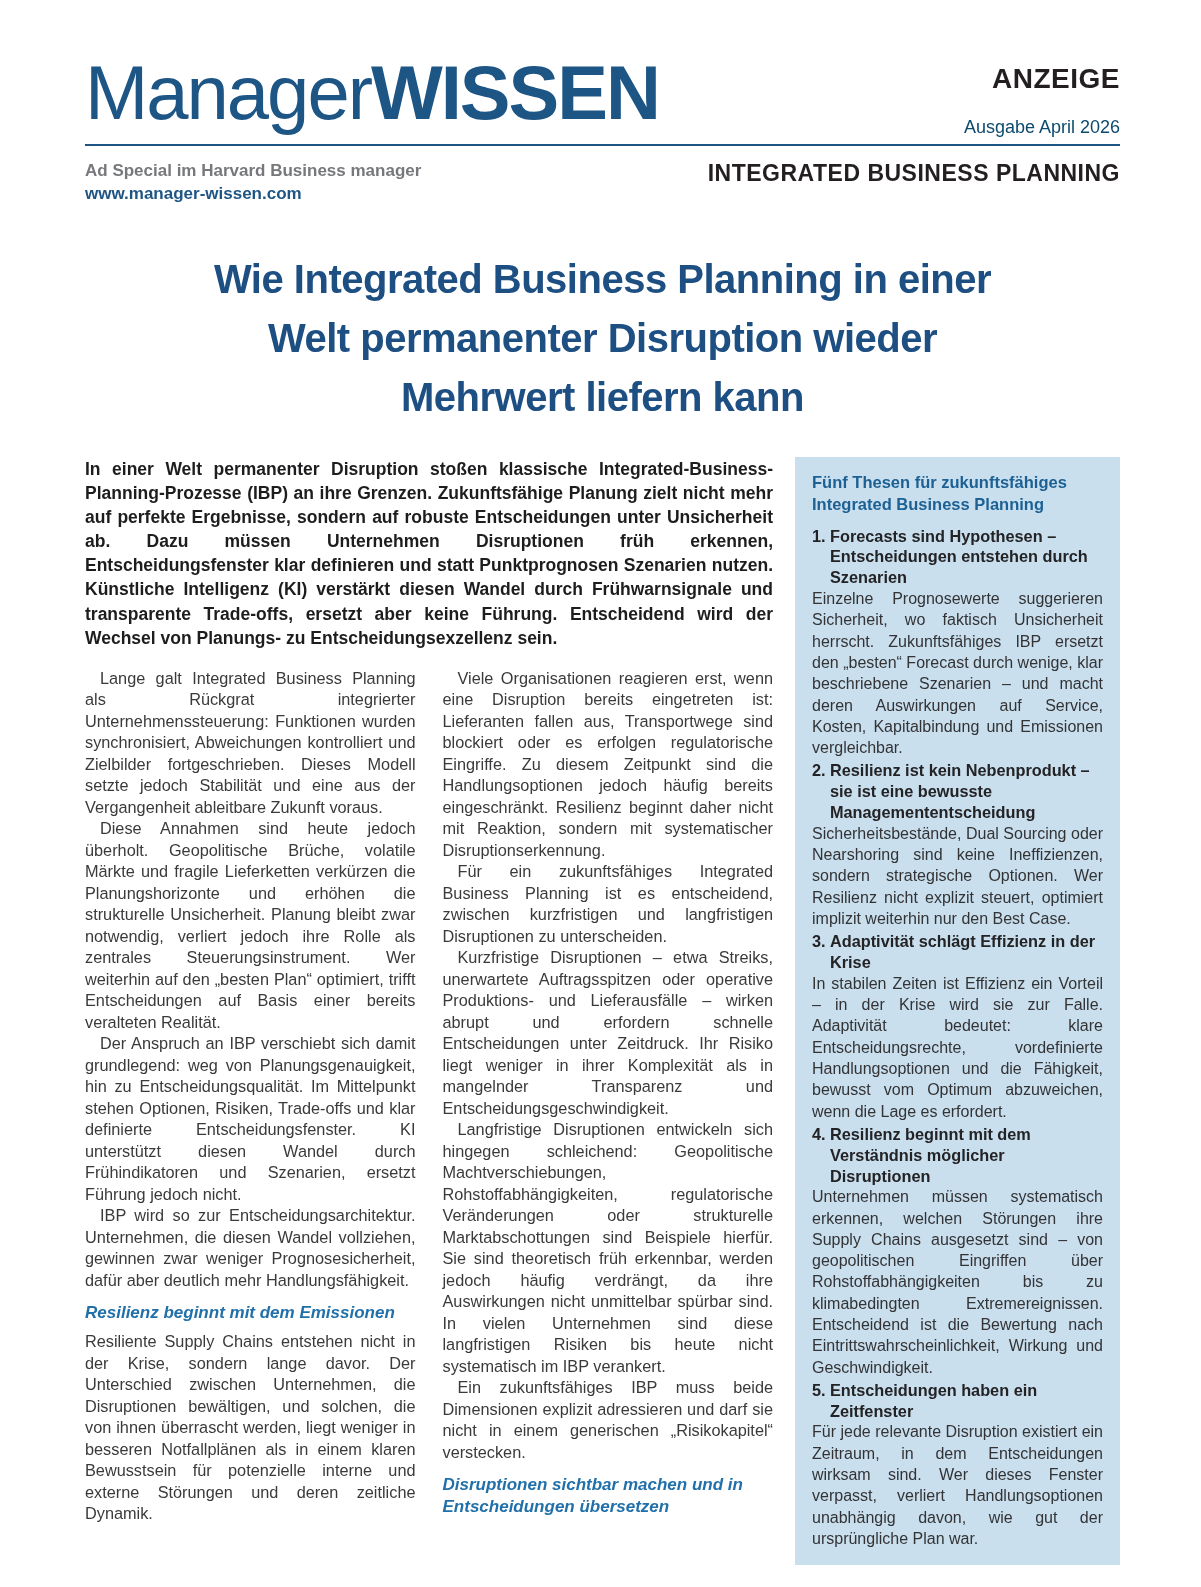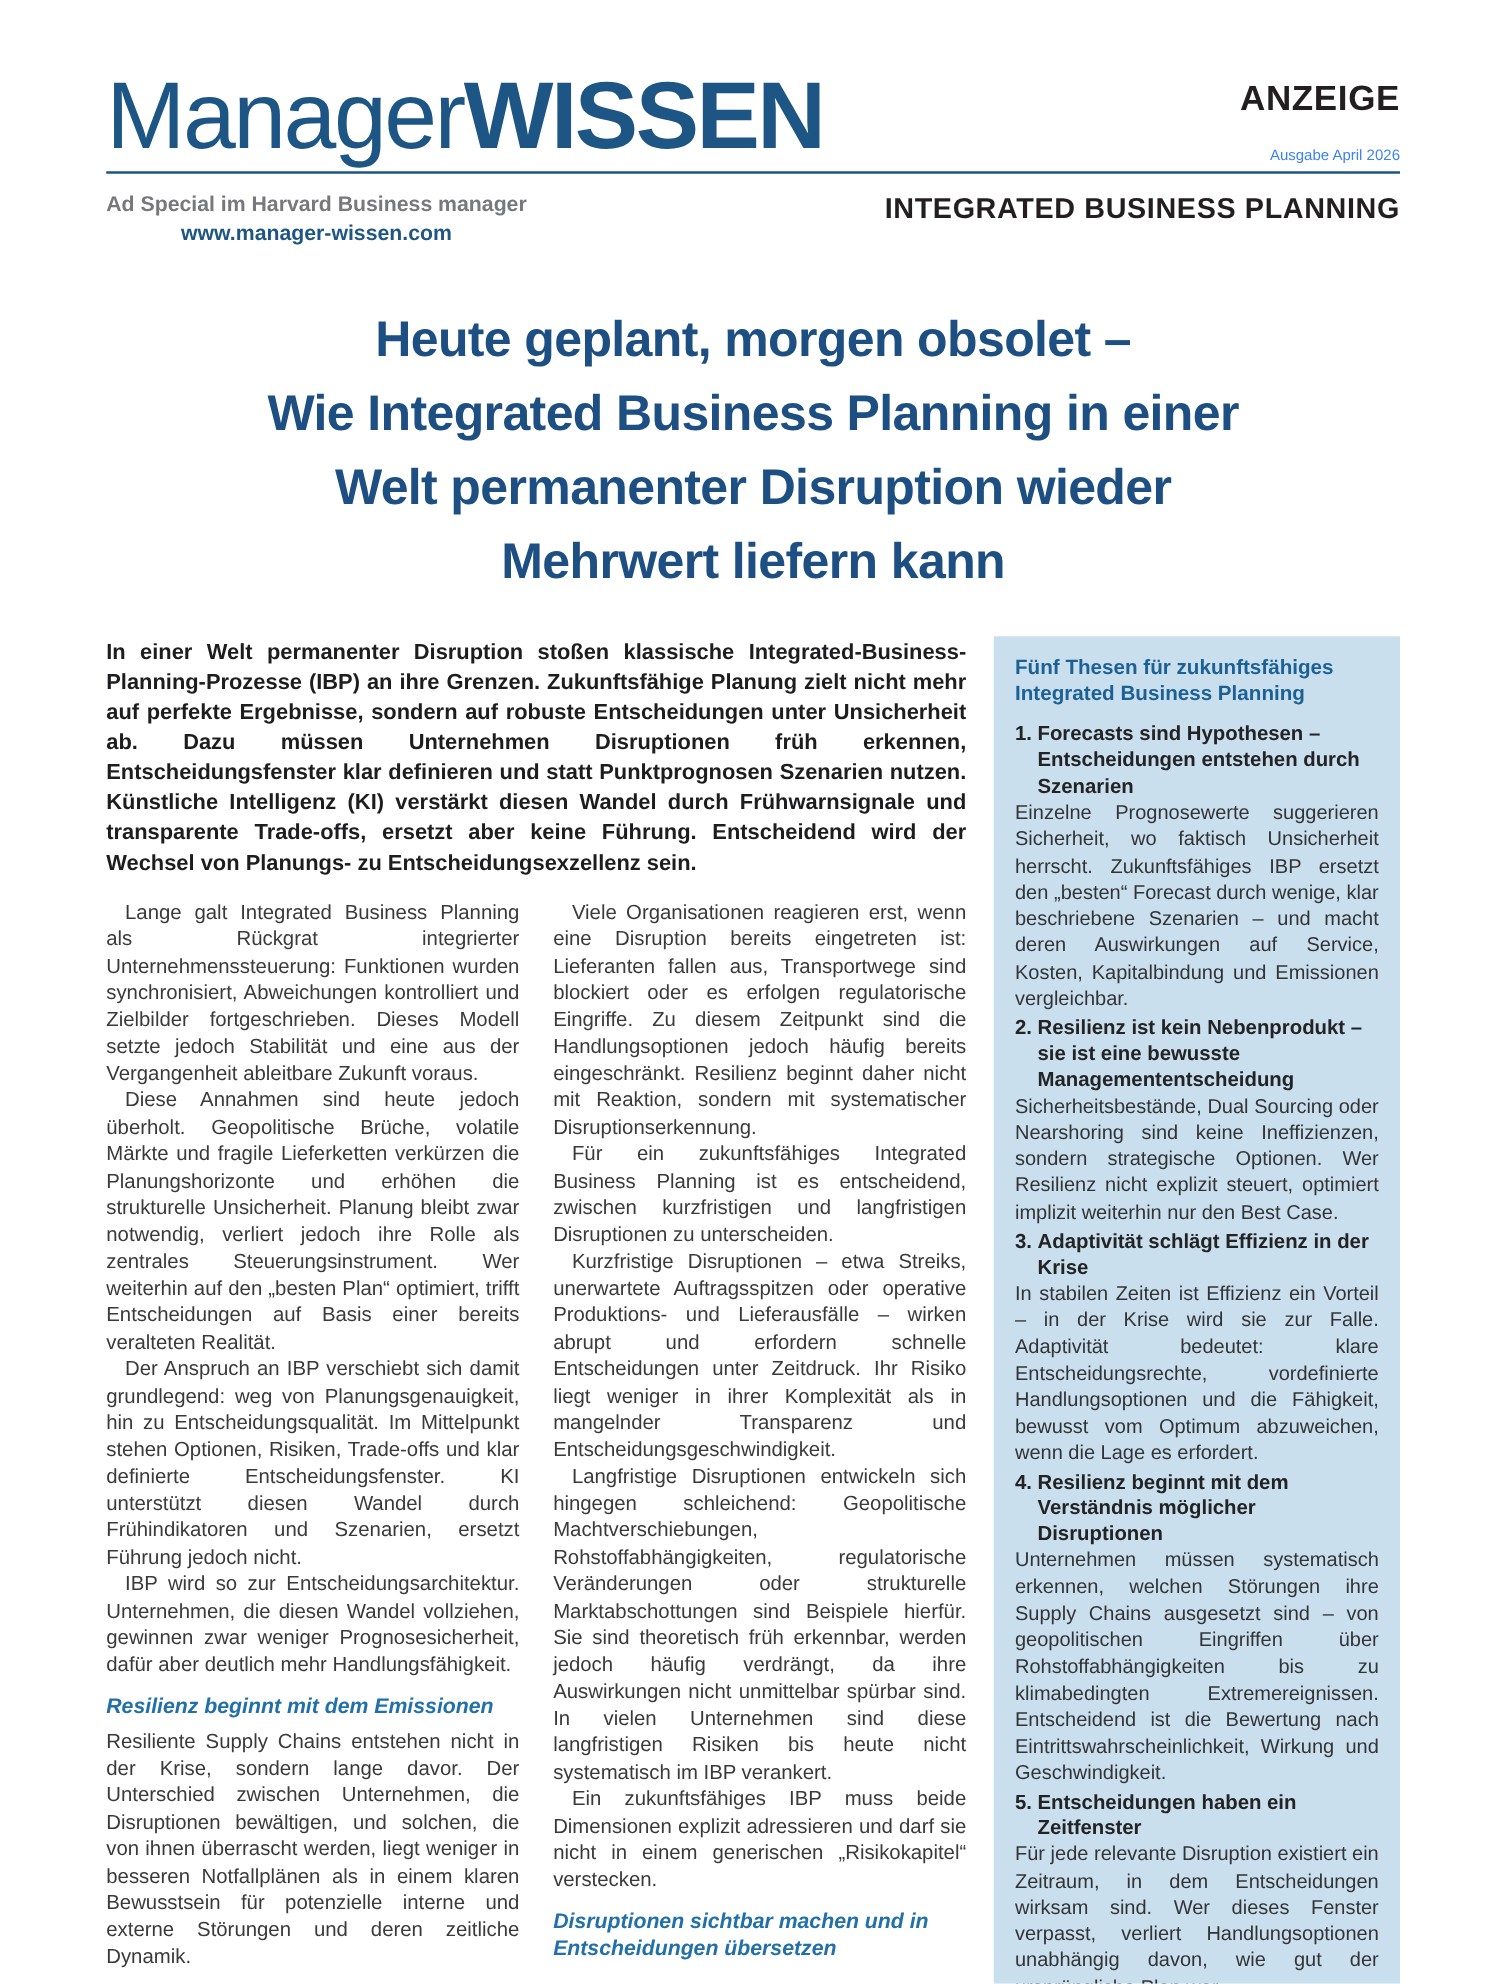--- a/index.html
+++ b/index.html
@@ -7,23 +7,23 @@
   body { font-family:"Liberation Sans", sans-serif; color:#3a3a3c; }
   .page { width:1201px; height:1587px; background:#fff; padding:55px 81px 20px 85px; overflow:hidden; position:relative; }
 
   
   .masthead { display:flex; justify-content:space-between; align-items:flex-start; }
   .logo { font-size:76px; letter-spacing:-2px; color:#1d5585; line-height:1; white-space:nowrap; }
   .logo .lt { font-weight:normal; }
   .logo .bd { font-weight:bold; }
   .mast-right { text-align:right; padding-top:8px; }
   .anzeige { font-size:28px; font-weight:bold; color:#231f20; letter-spacing:0.5px; }
-  .issue { font-size:12px; color:#3b82f6; margin-top:22px; }
+  .issue { font-size:18px; color:#0c4a6e; margin-top:22px; }
   .rule { height:2px; background:#1d5585; margin-top:6px; }
-  .subhead-row { display:flex; justify-content:space-between; align-items:flex-start; margin-top:12px;text-align:center; }
+  .subhead-row { display:flex; justify-content:space-between; align-items:flex-start; margin-top:12px; }
   .adspecial { font-size:17px; font-weight:bold; color:#77787b; line-height:1.55; }
   .weburl { font-size:17px; font-weight:bold; color:#1d5585; }
   .section-title { font-size:23px; font-weight:bold; color:#231f20; letter-spacing:0.5px; margin-top:2px; }
 
   
   .headline { margin-top:46px; text-align:center; color:#1d4f82; font-weight:bold; font-size:40px; line-height:1.47; letter-spacing:-0.5px; }
   .byline { margin-top:20px; text-align:center; color:#1e6296; font-weight:bold; font-style:italic; font-size:18px; }
 
   
   .content { display:flex; gap:22px; margin-top:30px; }
@@ -59,21 +59,20 @@
   <div class="rule"></div>
   <div class="subhead-row">
     <div>
       <div class="adspecial">Ad Special im Harvard Business manager</div>
       <div class="weburl">www.manager-wissen.com</div>
     </div>
     <div class="section-title">INTEGRATED BUSINESS PLANNING</div>
   </div>
 
   <h1 class="headline">
-    <div>Heute geplant, morgen obsolet –</div>
     <div>Wie Integrated Business Planning in einer</div>
     <div>Welt permanenter Disruption wieder</div>
     <div>Mehrwert liefern kann</div>
   </h1>
 
   <div class="content">
     <div class="left-region">
       <p class="intro">In einer Welt permanenter Disruption stoßen klassische Integrated-Business-Planning-Prozesse (IBP) an ihre Grenzen. Zukunftsfähige Planung zielt nicht mehr auf perfekte Ergebnisse, sondern auf robuste Entscheidungen unter Unsicherheit ab. Dazu müssen Unternehmen Disruptionen früh erkennen, Entscheidungsfenster klar definieren und statt Punktprognosen Szenarien nutzen. Künstliche Intelligenz (KI) verstärkt diesen Wandel durch Frühwarnsignale und transparente Trade-offs, ersetzt aber keine Führung. Entscheidend wird der Wechsel von Planungs- zu Entscheidungsexzellenz sein.</p>
       <div class="cols">
         <div class="col">

